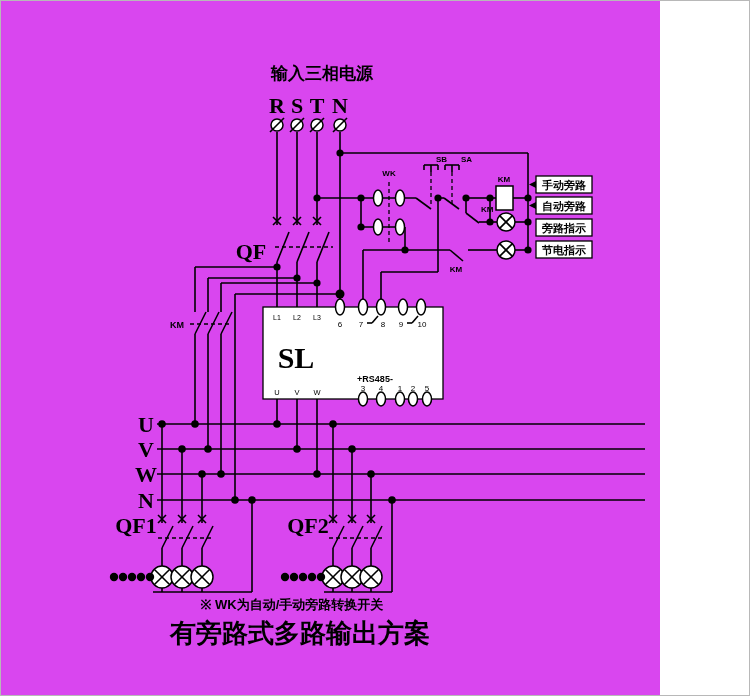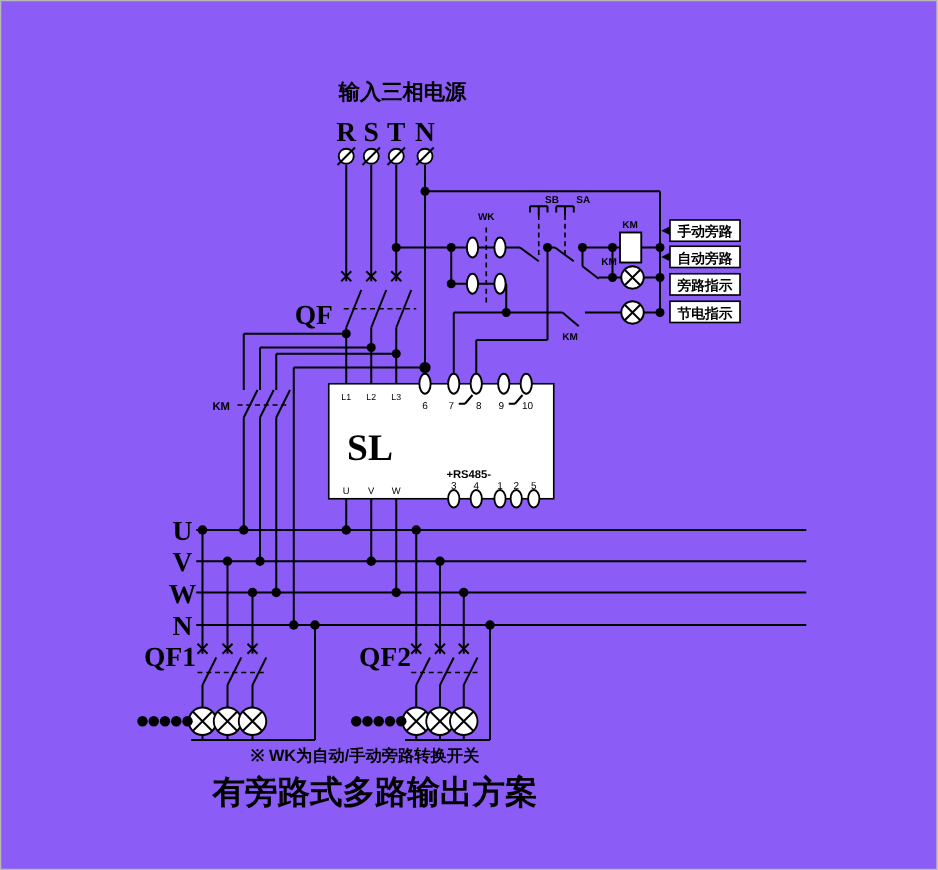--- a/index.html
+++ b/index.html
@@ -1,16 +1,16 @@
 <!DOCTYPE html>
 <html><head>
 <meta charset="utf-8">
 <style>
   html,body{margin:0;padding:0;background:#fff;}
-  #stage{position:relative;width:750px;height:696px;background:#8b5cf6;font-family:"Liberation Sans",sans-serif;}
+  #stage{position:relative;width:660px;height:696px;background:#d946ef;font-family:"Liberation Sans",sans-serif;}
   svg{position:absolute;left:0;top:0;}
   .w{stroke:#000;stroke-width:1.6;fill:none;}
   .wd{stroke:#000;stroke-width:1.3;fill:none;stroke-dasharray:4 3;}
   .sym{stroke:#000;stroke-width:1.5;fill:#fff;}
   .dot{fill:#000;stroke:none;}
   .txt-cn{font-family:"Liberation Sans",sans-serif;font-weight:bold;fill:#000;}
   .txt-serif{font-family:"Liberation Serif",serif;font-weight:bold;fill:#000;}
   .txt-tiny{font-family:"Liberation Sans",sans-serif;fill:#000;}
   .frame{fill:none;stroke:#b8b8b8;stroke-width:1;}
   .box{fill:#fff;stroke:#000;stroke-width:1.3;}

